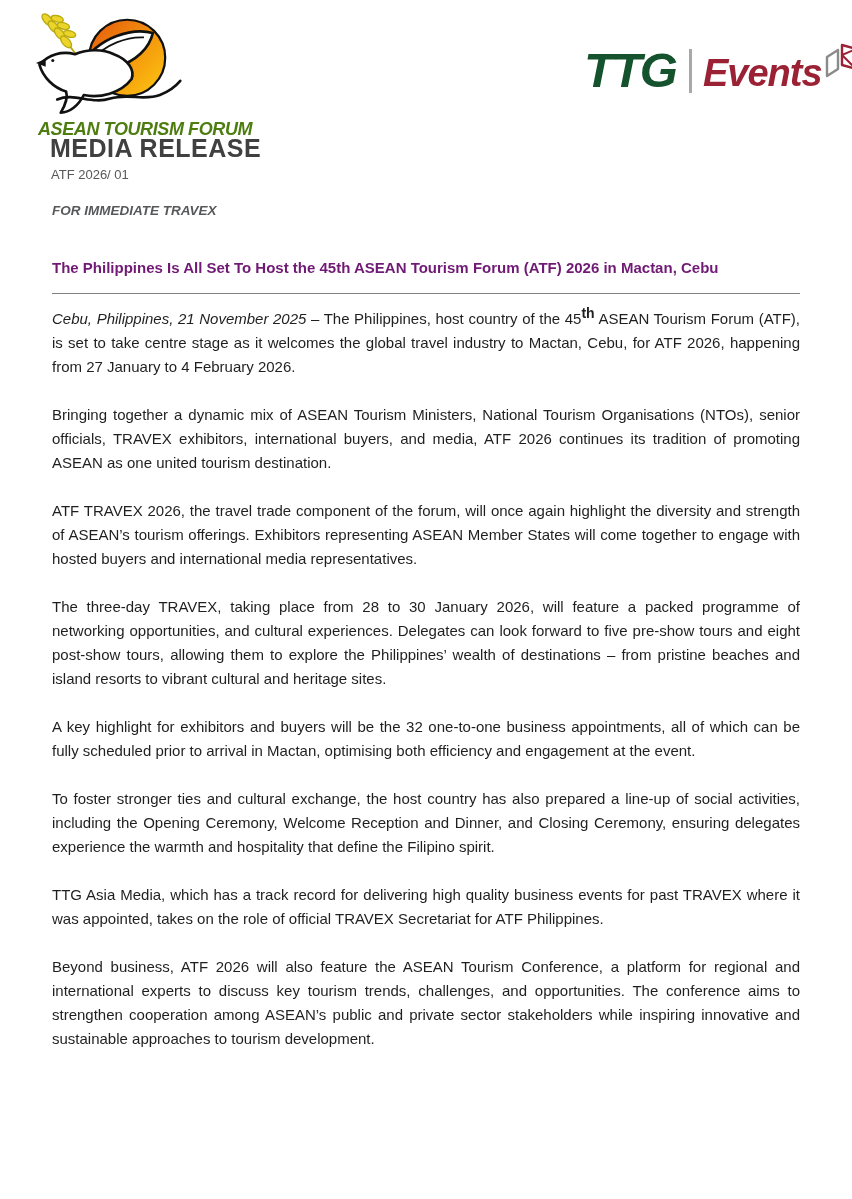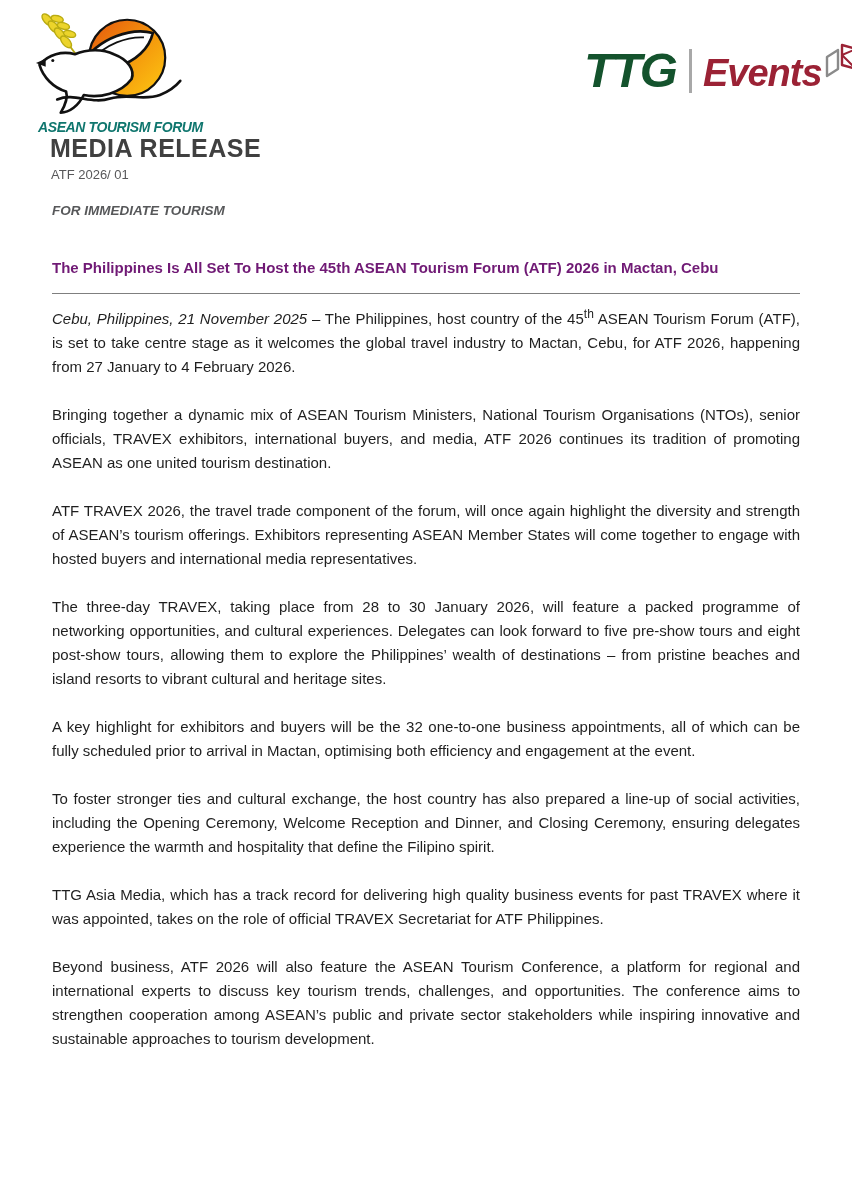--- a/index.html
+++ b/index.html
@@ -20,25 +20,25 @@
   .atf-logo-block {
     position: absolute;
     left: 28px;
     top: 10px;
     width: 170px;
   }
   .atf-logo-art { display: block; width: 162px; height: 108px; }
   .atf-caption {
     margin-top: 1px;
     padding-left: 10px;
-    font-size: 14px;
+    font-size: 18px;
     font-weight: bold;
     font-style: italic;
     letter-spacing: -0.4px;
-    color: #0f766e;
+    color: #4d7c0f;
     white-space: nowrap;
   }
 
   .media-release {
     position: absolute;
     left: 50px;
     top: 134px;
     font-size: 25px;
     font-weight: bold;
     letter-spacing: 0.5px;
@@ -115,21 +115,21 @@
   }
   .doc-body p {
     margin: 24px 0 0 0;
     font-size: 15px;
     line-height: 24px;
     text-align: justify;
     color: #1f1f1f;
   }
   .doc-body p.first-para { margin-top: 13px; }
   .dateline { font-style: italic; }
-  sup { font-size: 12px; line-height: 0; }
+  sup { font-size: 14px; line-height: 0; font-weight: bold; }
 </style>
 </head>
 <body>
 
 <div class="page">
 
   <div class="atf-logo-block">
     <svg class="atf-logo-art" viewBox="0 0 165 122" xmlns="http://www.w3.org/2000/svg">
       <defs>
         <linearGradient id="sunGrad" x1="0" y1="0" x2="1" y2="1">
@@ -174,21 +174,21 @@
     <span class="events-text" style="color: rgb(155, 34, 53); text-align: center;">Events</span>
     <svg class="ttg-window-icon" viewBox="0 0 36 40" xmlns="http://www.w3.org/2000/svg" fill="none" stroke-linejoin="round">
       <path d="M14,10 L3,17 L3,36 L14,29 Z" stroke-width="2.4" stroke="#8a8a8a"></path>
       <path d="M18,5 L32,9 L32,29 L18,25 Z" stroke-width="2.4" stroke="#9b2235"></path>
       <path d="M18,15 L32,9 M18,15 L32,29" stroke-width="2" stroke="#9b2235"></path>
     </svg>
   </div>
 
   <div class="doc-body">
 
-    <div class="release-line">FOR IMMEDIATE TOURISM</div>
+    <div class="release-line">FOR IMMEDIATE TRAVEX</div>
 
     <div class="headline">The Philippines Is All Set To Host the 45th ASEAN Tourism Forum (ATF) 2026 in Mactan, Cebu</div>
 
     <hr class="headline-rule">
 
     <p class="first-para"><span class="dateline">Cebu, Philippines, 21 November 2025</span><span> – </span><span>The Philippines, host country of the 45</span><sup>th</sup><span> ASEAN Tourism Forum (ATF), is set to take centre stage as it welcomes the global travel industry to Mactan, Cebu, for ATF 2026, happening from 27 January to 4 February 2026.</span></p>
 
     <p>Bringing together a dynamic mix of ASEAN Tourism Ministers, National Tourism Organisations (NTOs), senior officials, TRAVEX exhibitors, international buyers, and media, ATF 2026 continues its tradition of promoting ASEAN as one united tourism destination.</p>
     <p>ATF TRAVEX 2026, the travel trade component of the forum, will once again highlight the diversity and strength of ASEAN’s tourism offerings. Exhibitors representing ASEAN Member States will come together to engage with hosted buyers and international media representatives.</p>
     <p>The three-day TRAVEX, taking place from 28 to 30 January 2026, will feature a packed programme of networking opportunities, and cultural experiences. Delegates can look forward to five pre-show tours and eight post-show tours, allowing them to explore the Philippines’ wealth of destinations – from pristine beaches and island resorts to vibrant cultural and heritage sites.</p>

